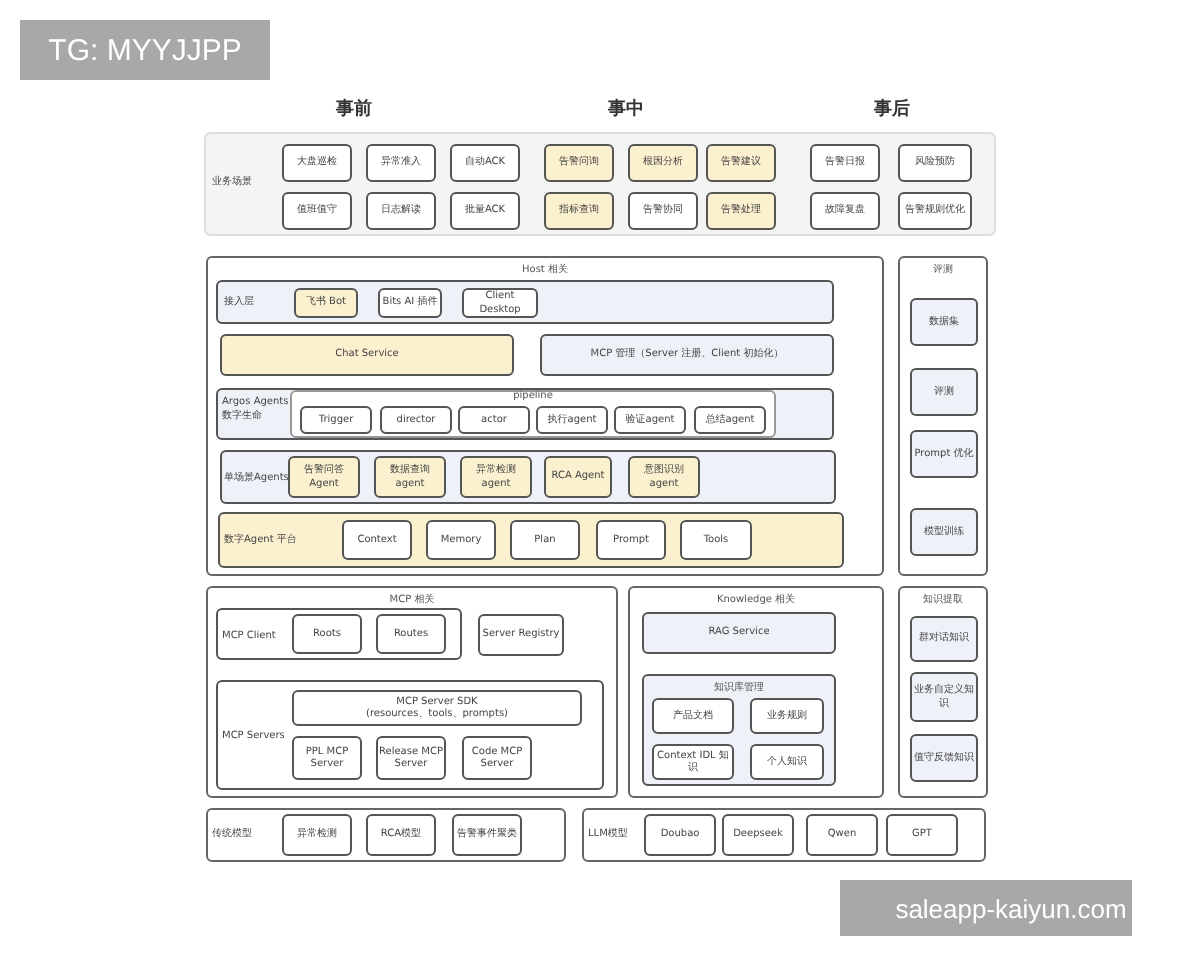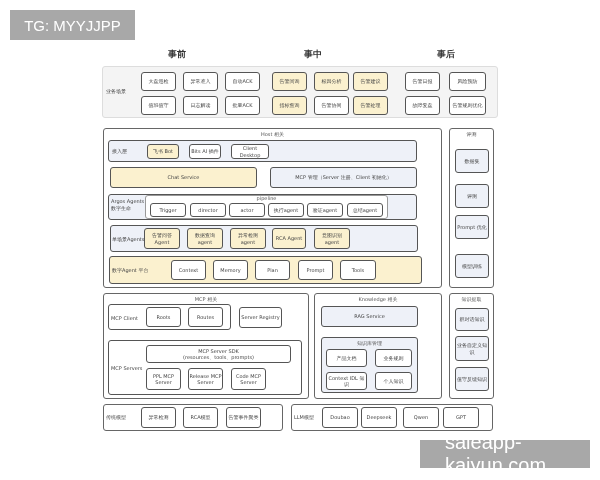--- a/index.html
+++ b/index.html
@@ -174,13 +174,13 @@
 <div class="box" style="left:183px;top:407px;width:35px;height:21px;">RCA模型</div>
 <div class="box" style="left:226px;top:407px;width:35px;height:21px;">告警事件聚类</div>
 
 <div class="panel" style="left:291px;top:404px;width:202px;height:27px;"></div>
 <div class="lbl" style="left:294px;top:414px;">LLM模型</div>
 <div class="box" style="left:322px;top:407px;width:36px;height:21px;">Doubao</div>
 <div class="box" style="left:361px;top:407px;width:36px;height:21px;">Deepseek</div>
 <div class="box" style="left:403px;top:407px;width:36px;height:21px;">Qwen</div>
 <div class="box" style="left:443px;top:407px;width:36px;height:21px;">GPT</div>
 
-<div class="wm" style="left:420px;top:440px;width:170px;height:28px;font-size:20px;padding-left:25px;">saleapp-kaiyun.com</div>
+<div class="wm" style="left:420px;top:440px;width:146px;height:28px;font-size:13px;padding-left:25px;">saleapp-kaiyun.com</div>
 
 </body></html>

